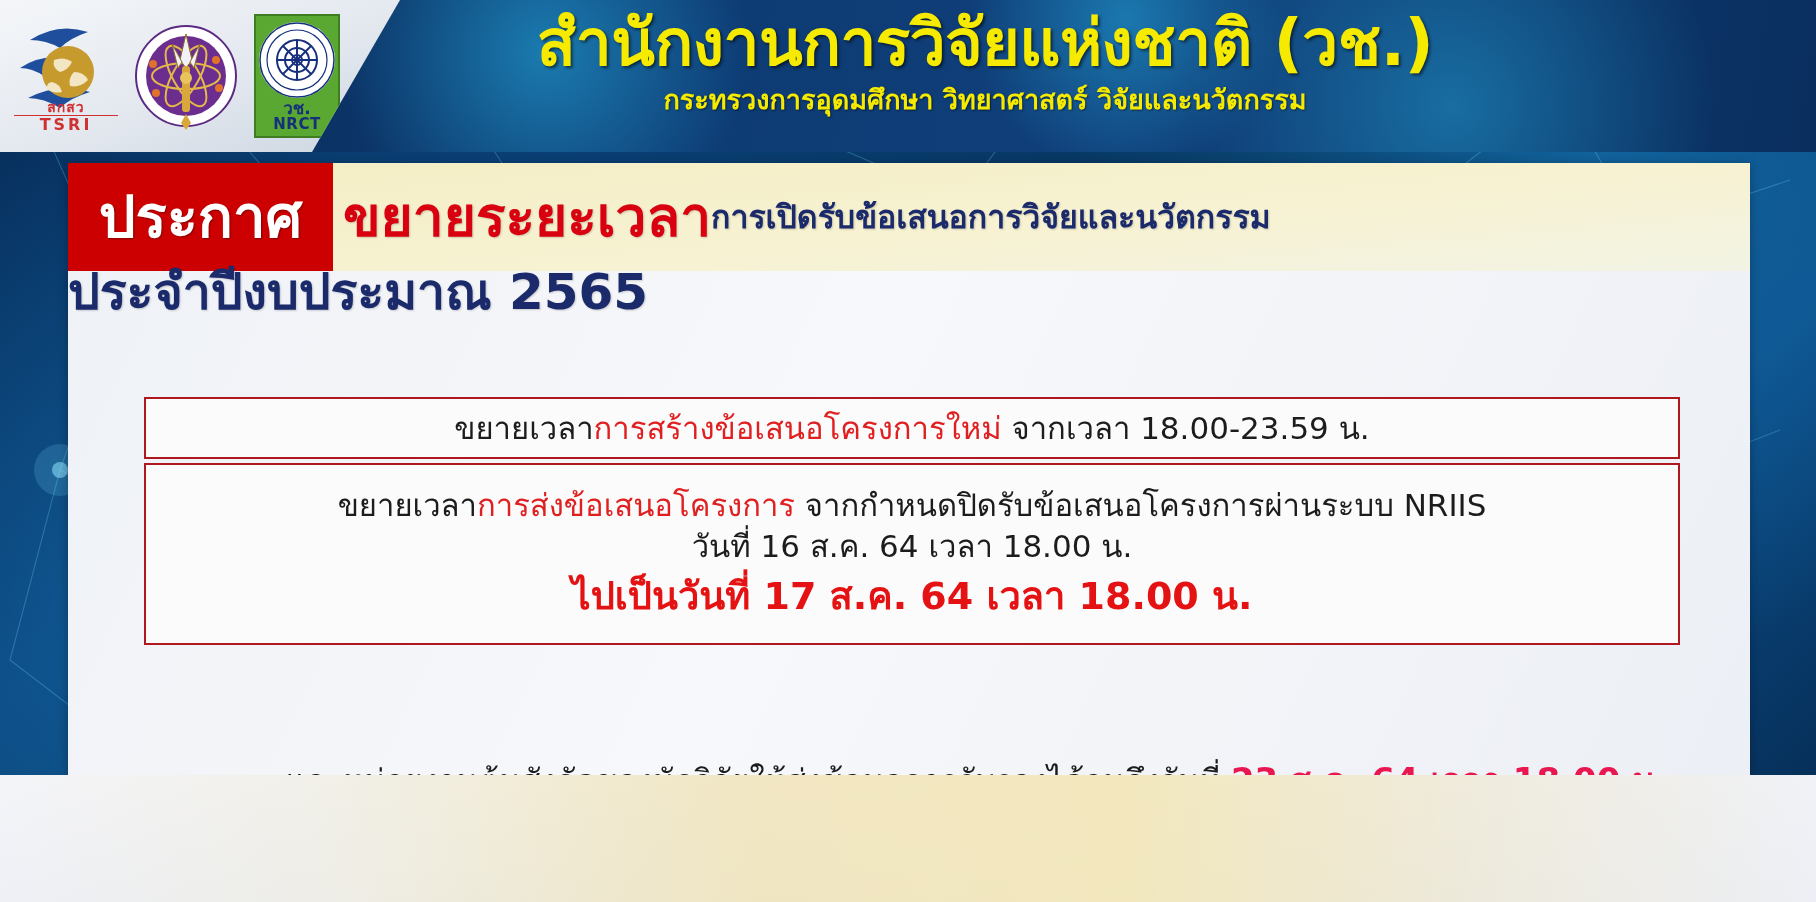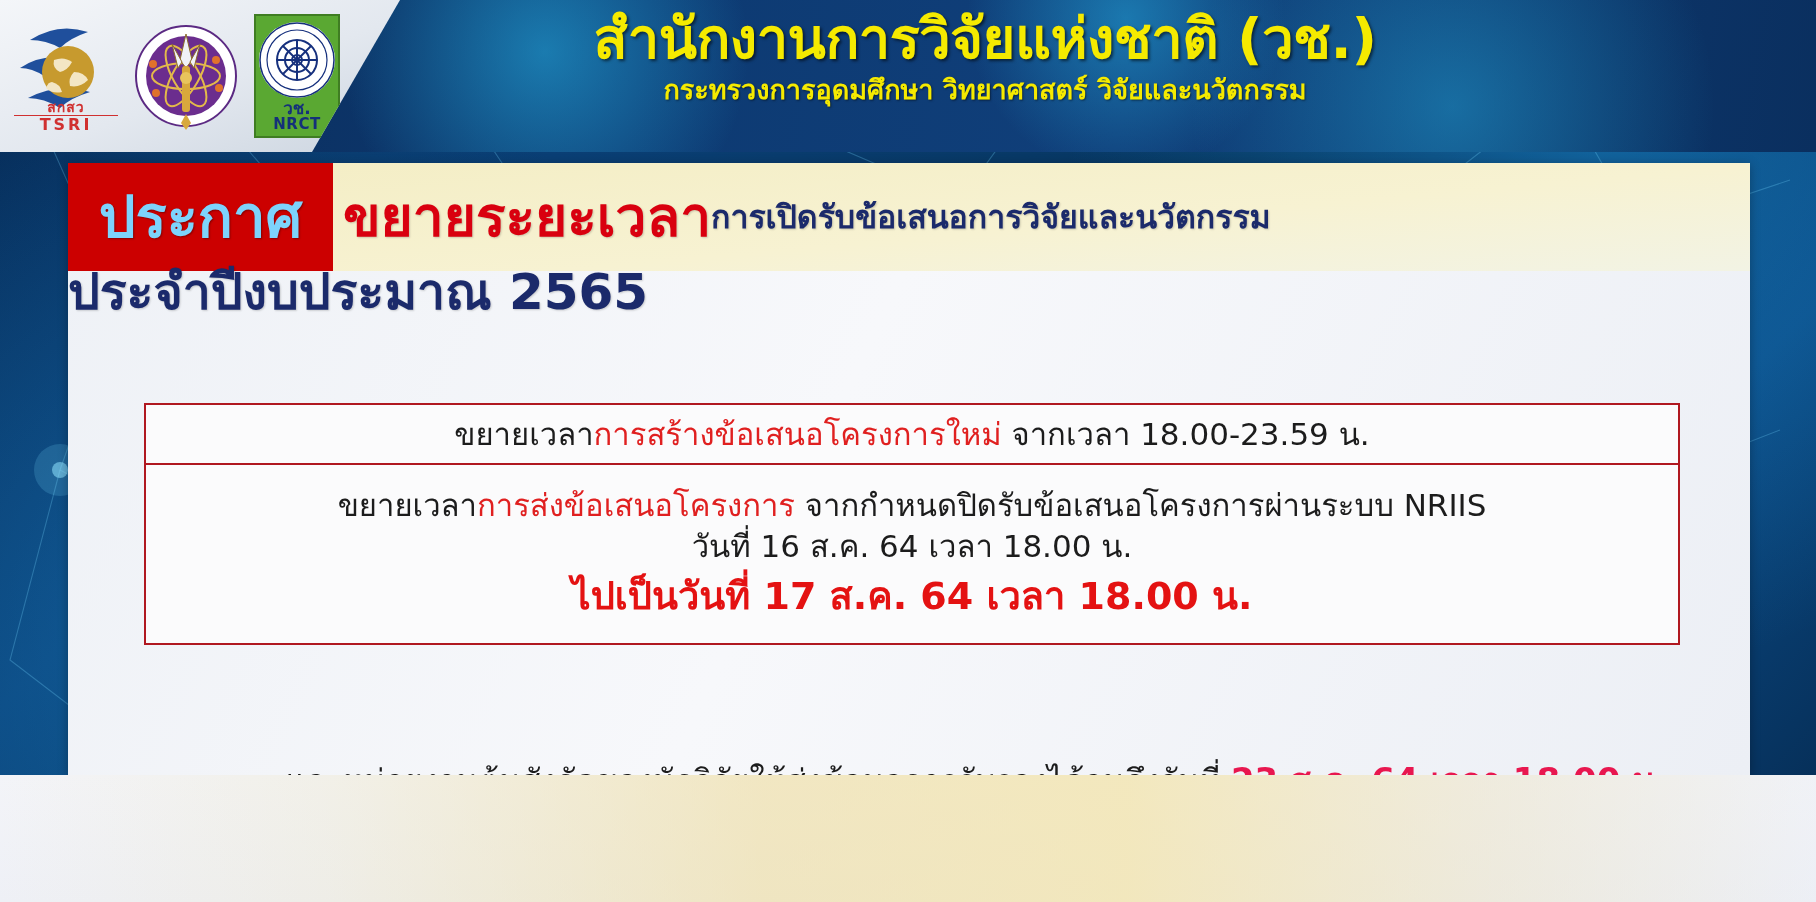--- a/index.html
+++ b/index.html
@@ -119,21 +119,21 @@
   .logo-nrct .nrct-en { font-size: 15px; letter-spacing: 0.5px; }
 
   .header-text {
     position: absolute;
     left: 360px;
     top: 6px;
     width: 1250px;
     text-align: center;
   }
   .org-title {
-    font-size: 56px;
+    font-size: 64px;
     font-weight: bold;
     color: #f5ea00;
     letter-spacing: -0.5px;
     line-height: 1.18;
     text-shadow: 2px 2px 3px rgba(0,0,0,0.55);
     white-space: nowrap;
   }
   .org-subtitle {
     font-size: 27px;
     font-weight: bold;
@@ -164,21 +164,21 @@
   }
   .badge-announce {
     width: 265px;
     background: #cc0000;
     display: flex;
     align-items: center;
     justify-content: center;
     flex: 0 0 auto;
   }
   .badge-announce-text {
-    color: #7dd3fc;
+    color: #ffffff;
     font-size: 58px;
     font-weight: bold;
     line-height: 1;
     text-shadow: 1px 1px 2px rgba(0,0,0,0.35);
   }
   .title-band {
     flex: 1 1 auto;
     background: linear-gradient(175deg, #f4eec6 0%, #f7f2d2 55%, #f2f3e4 100%);
     display: flex;
     align-items: center;
@@ -223,21 +223,21 @@
     border: 2px solid #b01820;
     background: #fbfbfc;
     box-sizing: border-box;
     display: flex;
     flex-direction: column;
     align-items: center;
     justify-content: center;
   }
   #box-new {
     left: 76px;
-    top: 240px;
+    top: 234px;
     width: 1536px;
     height: 62px;
   }
   #box-submit {
     left: 76px;
     top: 300px;
     width: 1536px;
     height: 182px;
   }
   .box-line {

